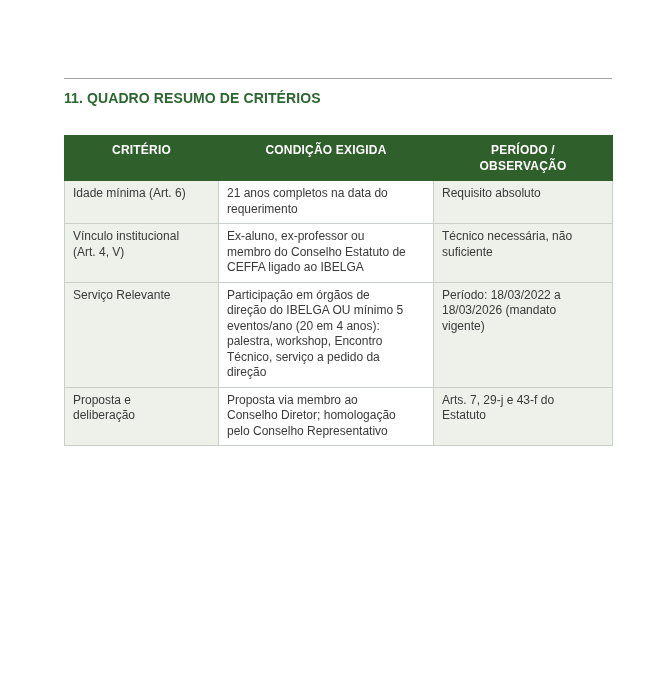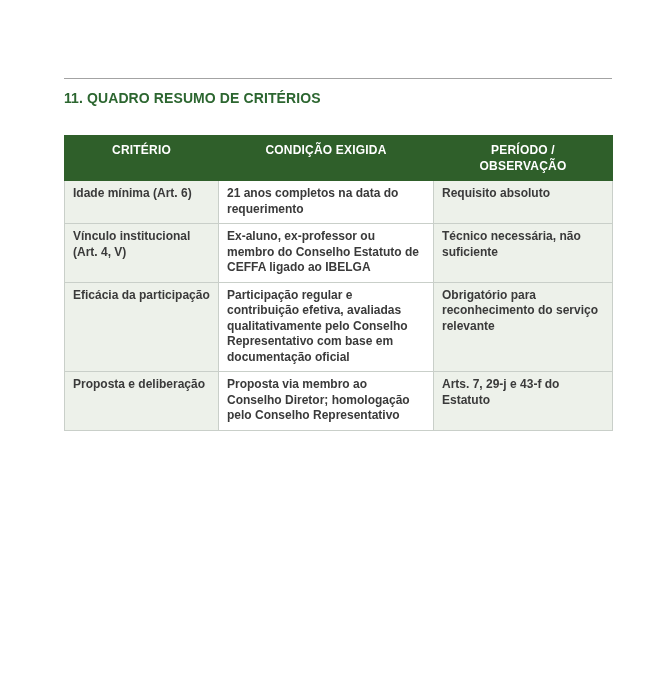--- a/index.html
+++ b/index.html
@@ -57,22 +57,21 @@
     vertical-align:top;
     padding:7px 6px 6px 6px;
     border:1px solid var(--header-bg);
     white-space:pre-line;
     letter-spacing:0.2px;
     margin-top:40px;
   }
   td{
     border:1px solid var(--border);
     vertical-align:top;
-    padding:5px 8px 6px 8px;
-    font-weight:bold;
+    padding:5px 24px 6px 8px;
   }
   td.tint{background:var(--row-tint);}
   td.plain{background:var(--cell-white);}
   tr.r1{height:43px;}
   tr.r2{height:56px;}
   tr.r3{height:56px;}
   tr.r4{height:96px;}
   tr.r5{height:67px;}
   tr.r6{height:67px;}
   tr.r7{height:57px;margin-left:44px;}
@@ -104,24 +103,24 @@
       <tr class="r1">
         <td class="tint">Idade mínima (Art. 6)</td>
         <td class="plain">21 anos completos na data do requerimento</td>
         <td class="tint">Requisito absoluto</td>
       </tr>
       <tr class="r2">
         <td class="tint">Vínculo institucional (Art. 4, V)</td>
         <td class="plain">Ex-aluno, ex-professor ou membro do Conselho Estatuto de CEFFA ligado ao IBELGA</td>
         <td class="tint">Técnico necessária, não suficiente</td>
       </tr>
-      <tr class="r5">
-        <td class="tint">Eficácia da participação</td>
-        <td class="plain">Participação regular e contribuição efetiva, avaliadas qualitativamente pelo Conselho Representativo com base em documentação oficial</td>
-        <td class="tint">Obrigatório para reconhecimento do serviço relevante</td>
+      <tr class="r4">
+        <td class="tint">Serviço Relevante</td>
+        <td class="plain">Participação em órgãos de direção do IBELGA OU mínimo 5 eventos/ano (20 em 4 anos): palestra, workshop, Encontro Técnico, serviço a pedido da direção</td>
+        <td class="tint">Período: 18/03/2022 a 18/03/2026 (mandato vigente)</td>
       </tr>
       <tr class="r7">
         <td class="tint">Proposta e deliberação</td>
         <td class="plain">Proposta via membro ao Conselho Diretor; homologação pelo Conselho Representativo</td>
         <td class="tint">Arts. 7, 29-j e 43-f do Estatuto</td>
       </tr>
     </tbody>
   </table>
 
 </div>

